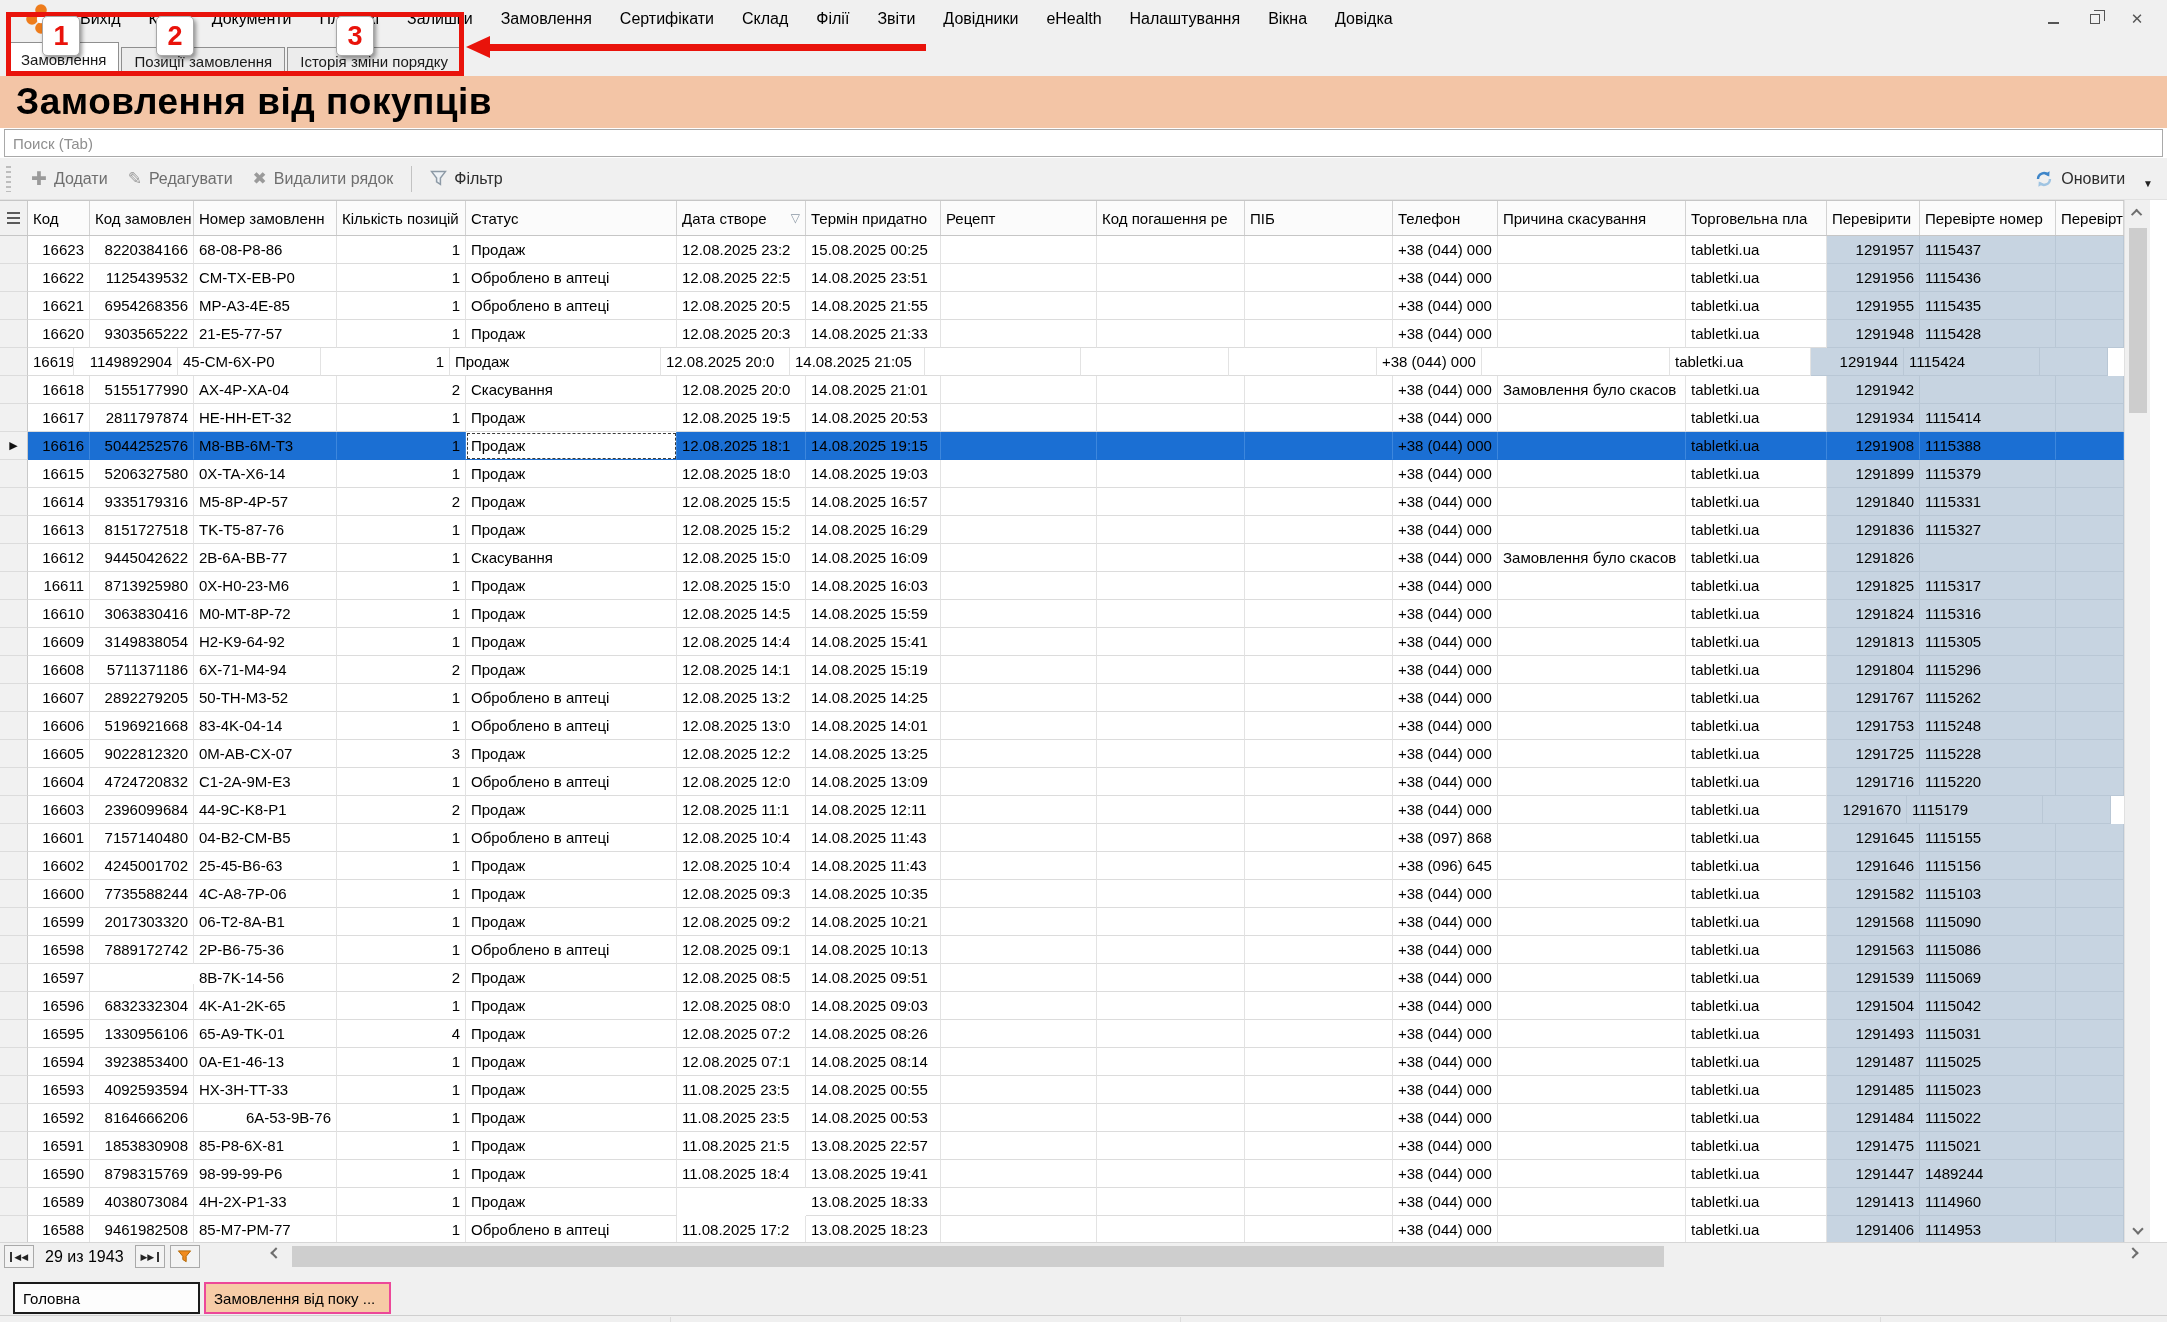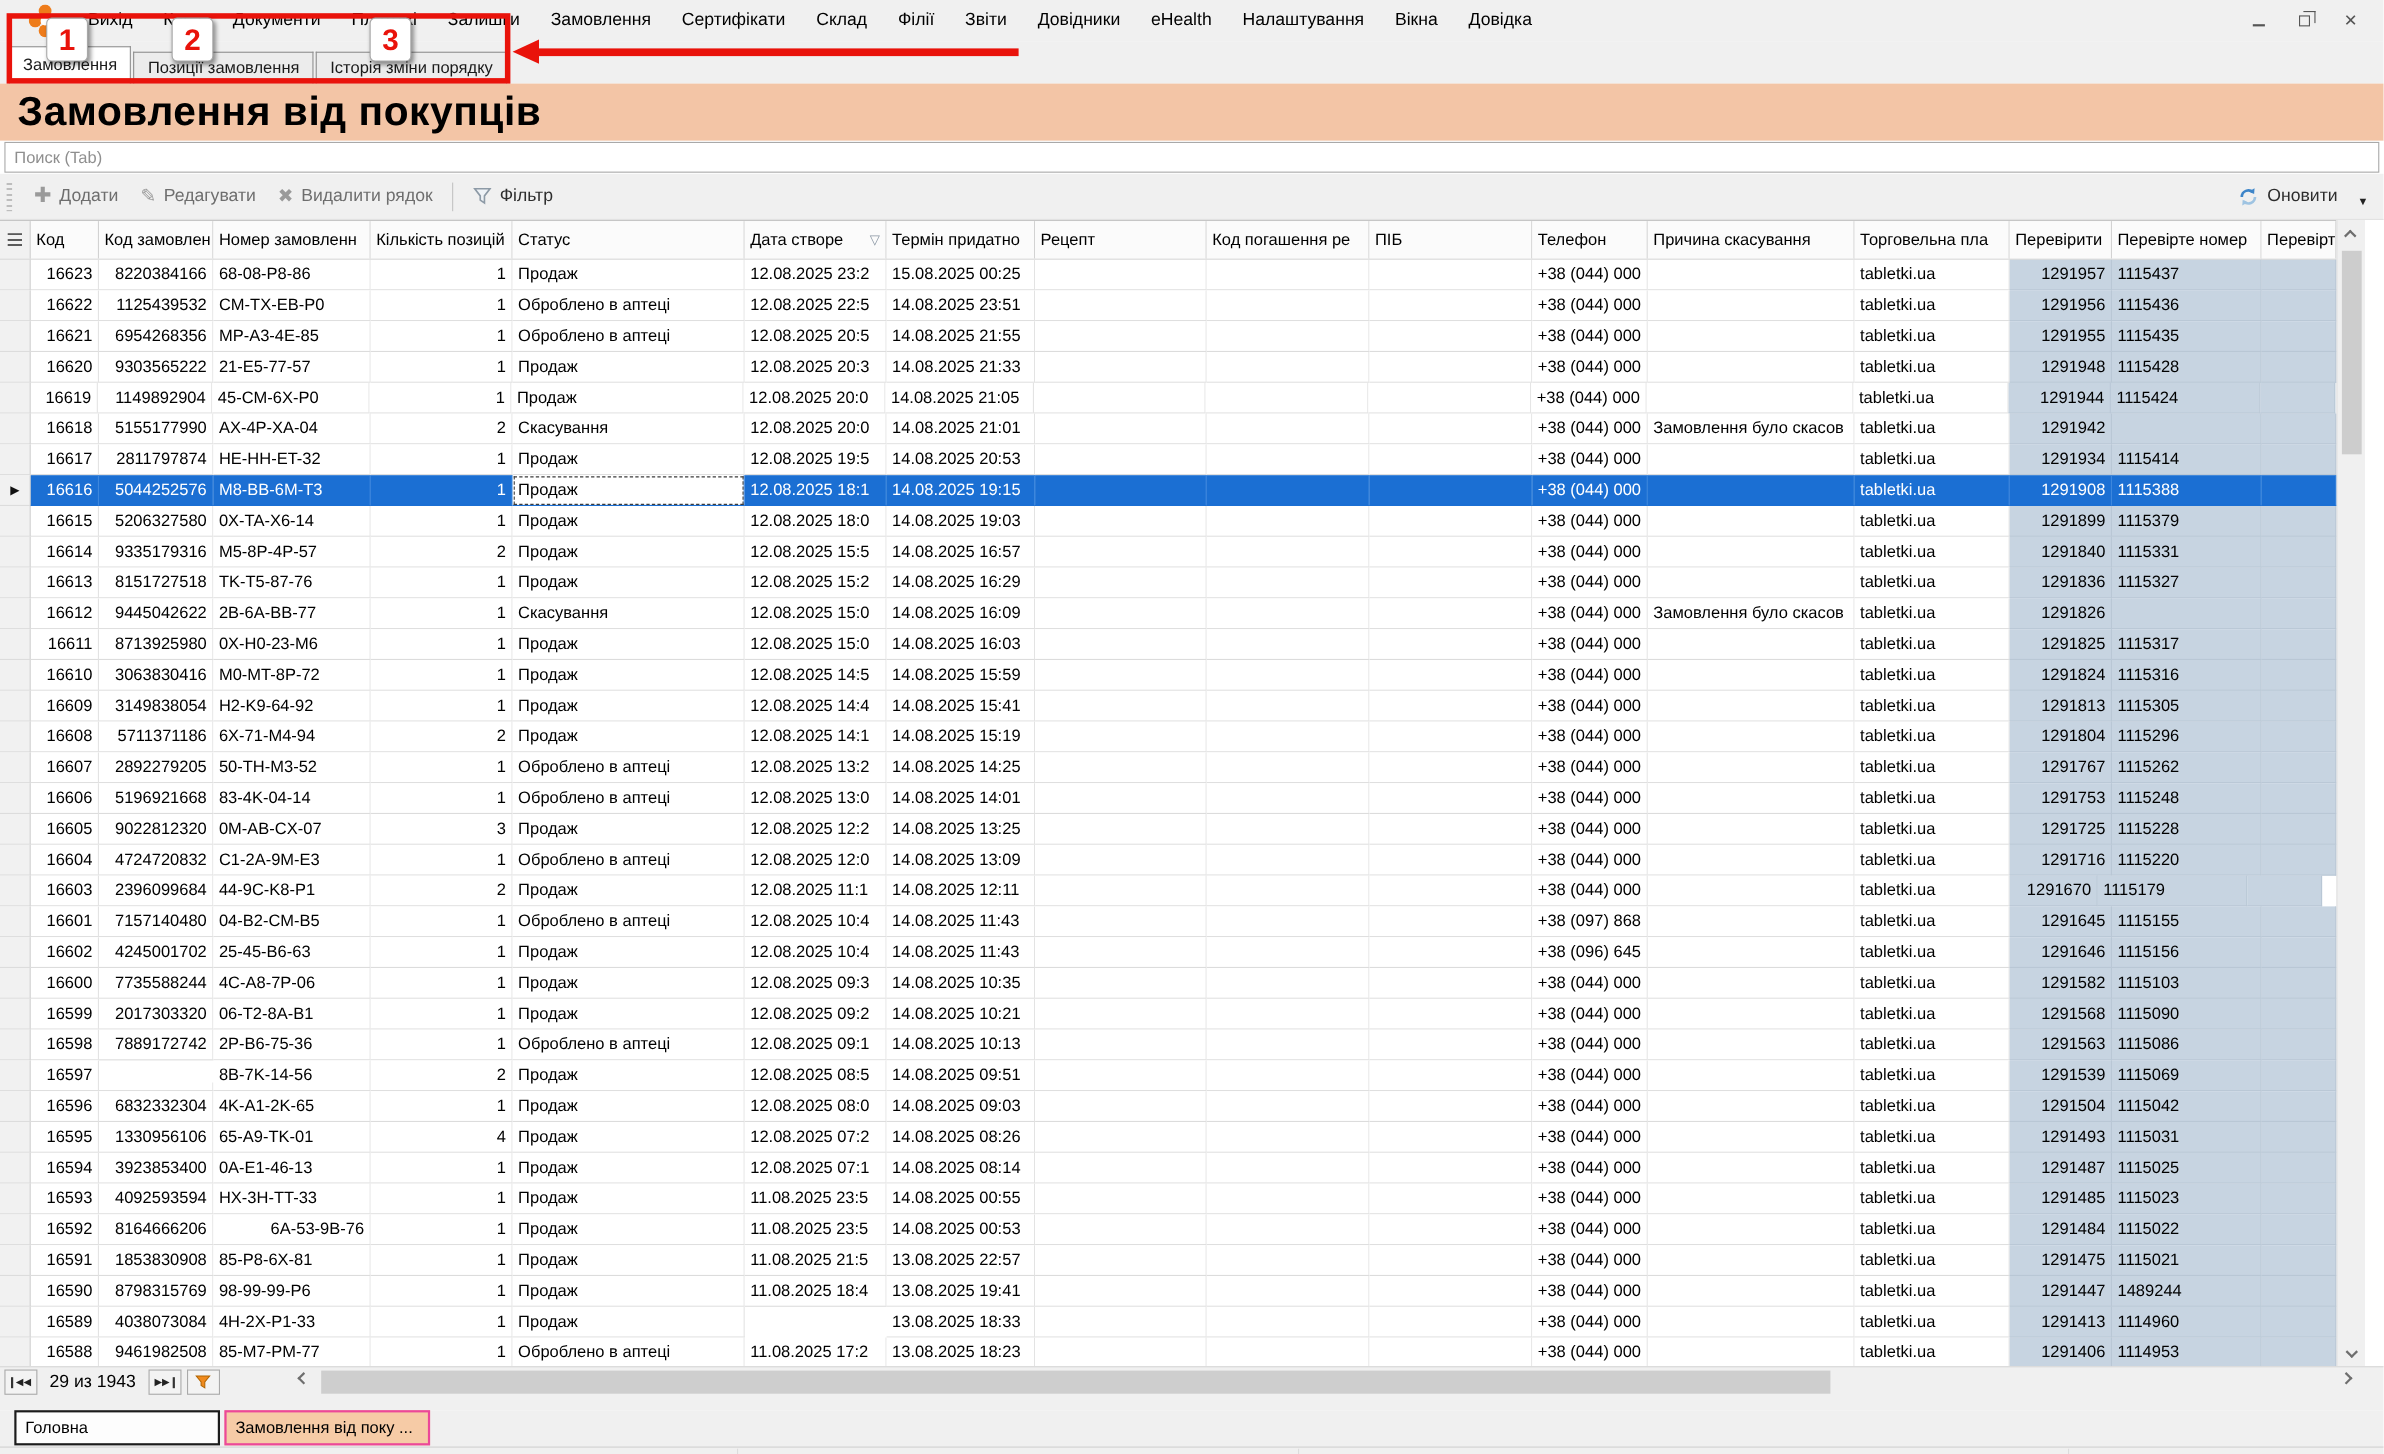--- a/index.html
+++ b/index.html
@@ -58,21 +58,21 @@
   .hind { width:28px; background:#f1f1f1; border-right:1px solid #c9c9c9; display:flex; align-items:center; justify-content:center; flex:0 0 auto; }
   .burger { width:13px; height:12px; background:repeating-linear-gradient(#5a5a5a 0 2px, transparent 2px 5px); }
   .gbody { flex:1 1 auto; overflow:hidden; position:relative; }
   .grow { display:flex; height:28px; }
   .cell { border-right:1px solid #e3e3e3; border-bottom:1px solid #dcdcdc; font-size:15px; line-height:27px;
           padding:0 5px; overflow:hidden; white-space:nowrap; flex:0 0 auto; background:#fff; }
   .cell.r { text-align:right; }
   .cell.tint { background:var(--tint,#c7d4e1); border-right-color:#b9c7d5; border-bottom-color:#b9c7d5; }
   .rind { width:28px; background:#f1f1f1; border-right:1px solid #c9c9c9; border-bottom:1px solid #dcdcdc;
           display:flex; align-items:center; justify-content:center; font-size:11px; color:#111; flex:0 0 auto; }
-  .grow.sel .cell { background:var(--selblue,#1b6fd3); color:#ffffff; border-right-color:#3d87dd; border-bottom-color:#1b6fd3; }
+  .grow.sel .cell { background:var(--selblue,#1b6fd3); color:#000000; border-right-color:#3d87dd; border-bottom-color:#1b6fd3; }
   .grow.sel .cell.focus { background:#fff; color:#000; outline:1px dashed #3c3c3c; outline-offset:-2px; }
 
   
   .vscroll { width:26px; background:#f0f0f0; border-left:1px solid #e0e0e0; display:flex; flex-direction:column; align-items:center; flex:0 0 auto; }
   .vs-btn { height:26px; width:100%; display:flex; align-items:center; justify-content:center; }
   .vs-thumb { width:18px; height:185px; background:#cdcdcd; margin-top:2px; }
   .vs-fill { flex:1; }
   .chev { width:8px; height:8px; border-left:2px solid #6e6e6e; border-top:2px solid #6e6e6e; }
   .chev.up { transform:rotate(45deg) translateY(2px); }
   .chev.down { transform:rotate(225deg); }
@@ -332,21 +332,21 @@
             <div class="cell" style="width: 148px;"></div>
             <div class="cell" style="width: 105px;">+38 (044) 000</div>
             <div class="cell" style="width: 188px;"></div>
             <div class="cell" style="width: 141px;">tabletki.ua</div>
             <div class="cell r tint" style="width: 93px;">1291948</div>
             <div class="cell tint" style="width: 136px;">1115428</div>
             <div class="cell tint" style="width: 68px;"></div>
           </div>
           <div class="grow">
             <div class="rind"></div>
-            <div class="cell r" style="width: 61px;">16619</div>
+            <div class="cell r" style="width: 46px;">16619</div>
             <div class="cell r" style="width: 104px;">1149892904</div>
             <div class="cell" style="width: 143px;">45-CM-6X-P0</div>
             <div class="cell r" style="width: 129px;">1</div>
             <div class="cell" style="width: 211px;">Продаж</div>
             <div class="cell" style="width: 129px;">12.08.2025 20:0</div>
             <div class="cell" style="width: 135px;">14.08.2025 21:05</div>
             <div class="cell" style="width: 156px;"></div>
             <div class="cell" style="width: 148px;"></div>
             <div class="cell" style="width: 148px;"></div>
             <div class="cell" style="width: 105px;">+38 (044) 000</div>

